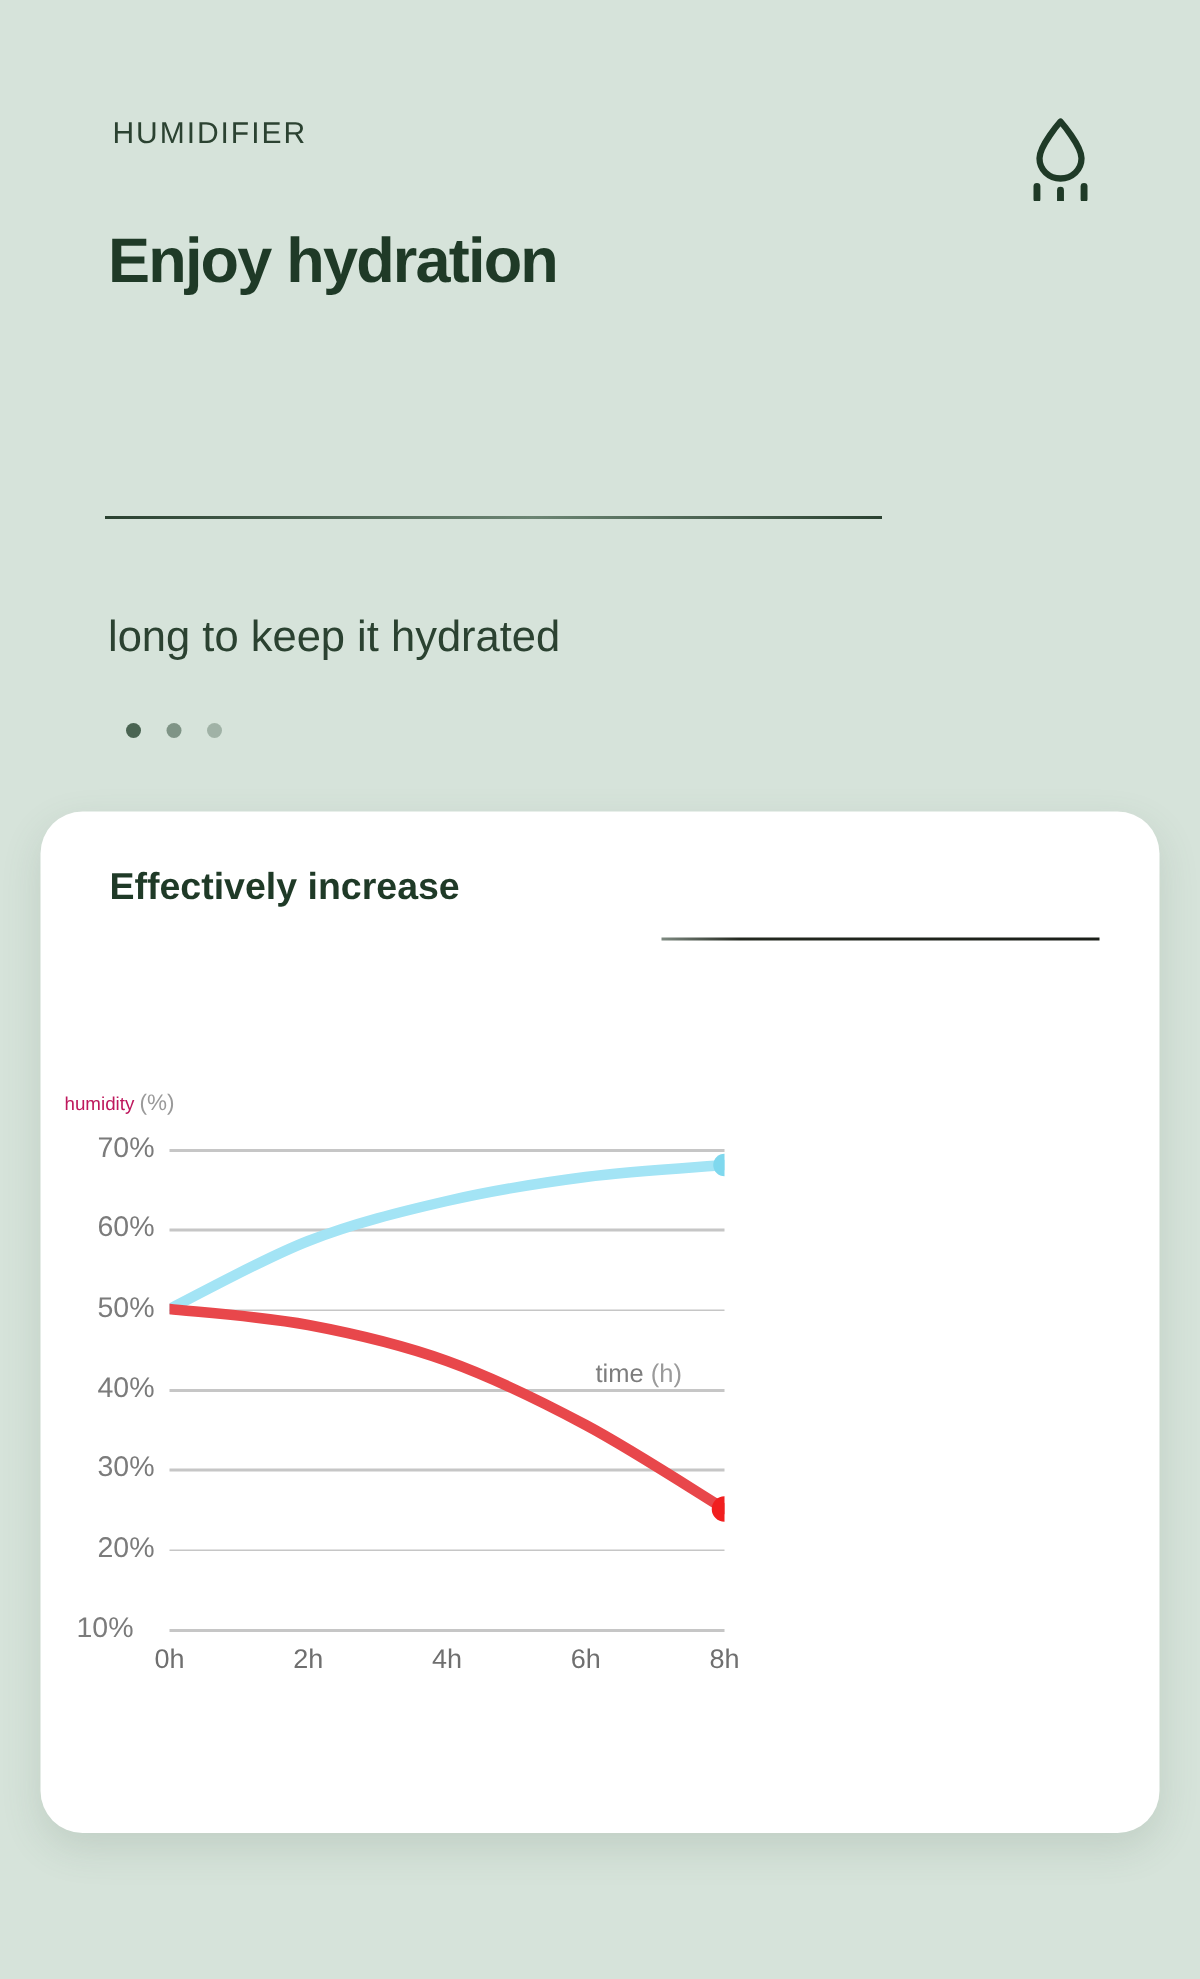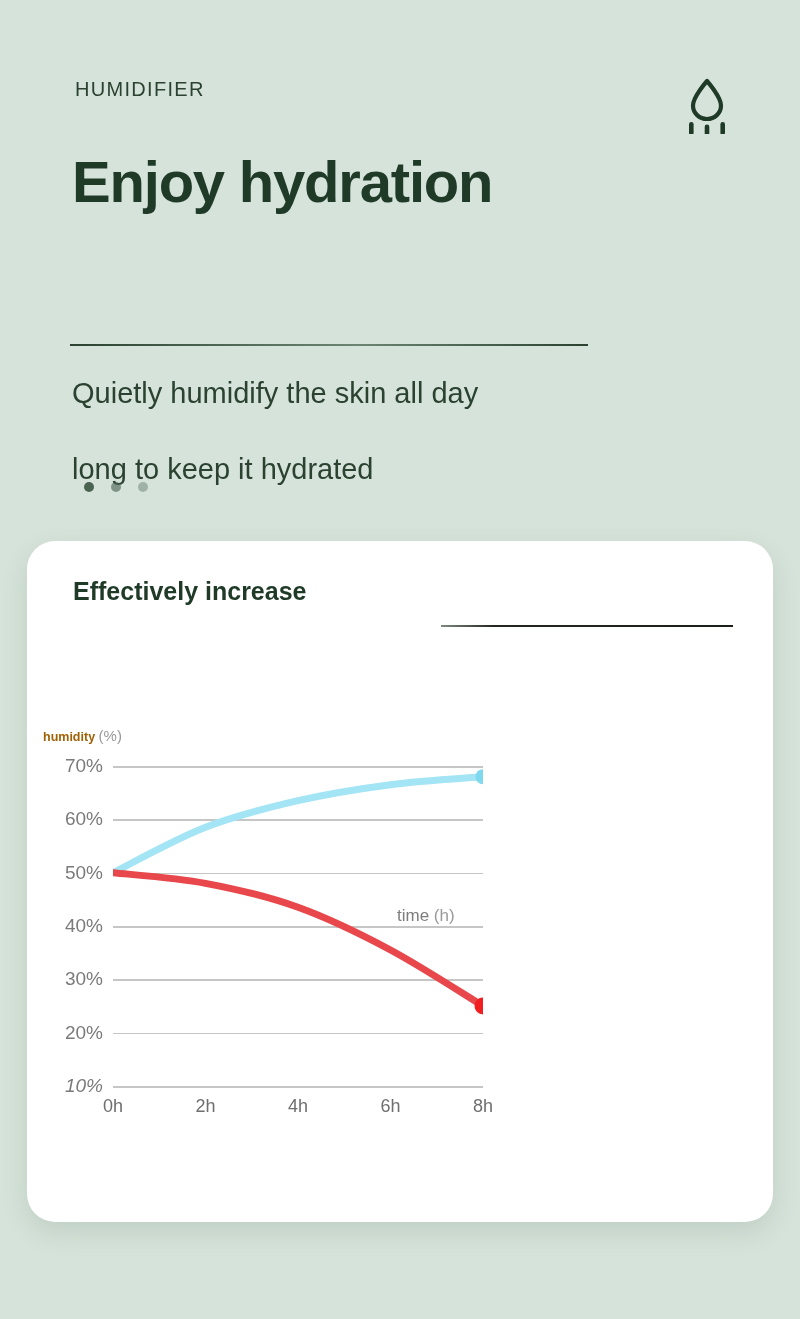--- a/index.html
+++ b/index.html
@@ -27,21 +27,21 @@
   }
 
   .drop-icon {
     position:absolute; right:66px; top:76px;
     width:54px; height:58px;
   }
 
   .headline {
     position:absolute; left:72px; top:152px;
     width:690px;
-    font-size:58px; line-height:1.05;
+    font-size:42px; line-height:1.05;
     font-weight:700; color:#1f3a27;
     letter-spacing:-1.2px;
   }
   .headline .l2 { display:block; }
 
   .hr-hero {
     position:absolute; left:70px; top:344px;
     width:518px; height:2px;
     background:linear-gradient(to right,#2b4231 0%,#6c8573 55%,#2b4231 100%);
   }
@@ -88,21 +88,21 @@
 
   
   .chart {
     position:absolute; left:0; top:0;
     width:746px; height:681px;
   }
   .y-axis-title {
     position:absolute; left:16px; top:186px;
     font-size:12.5px; white-space:nowrap;
   }
-  .y-axis-title .unitbold { font-weight:700; color:#a16207; }
+  .y-axis-title .unitbold { font-weight:400; color:#be185d; }
   .y-axis-title .unitlight { font-weight:400; color:#9a9a9a; font-size:15px; }
 
   .plot { position:absolute; left:10px; top:225px; width:446px; height:264px; }
 
   .ytick {
     position:absolute; right:100%; margin-right:9px;
     transform:translateY(-50%);
     font-size:19px; color:#7b7b7b; white-space:nowrap;
   }
   .gridline {
@@ -141,21 +141,20 @@
       </svg>
     </div>
 
     <h1 class="headline">
       <span class="l1">Enjoy hydration</span>
     </h1>
 
     <div class="hr-hero"></div>
 
     <p class="subhead">
-      <span class="s1">Quietly humidify the skin all day</span>
       <span class="s2">long to keep it hydrated</span>
     </p>
 
     <div class="dots">
       <span class="dot d1"></span>
       <span class="dot d2"></span>
       <span class="dot d3"></span>
     </div>
   </section>
 
@@ -185,21 +184,21 @@
             <div class="gridline" style="top: 266.667px;"></div>
             <div class="gridline" style="top: 320px;"></div>
           </div>
         <div id="ytick-host">
             <div class="ytick" style="top: 0px; left: 0px; position: absolute; width: 66px; text-align: right; right: auto; margin-right: 0px;">70%</div>
             <div class="ytick" style="top: 53.3333px; left: 0px; position: absolute; width: 66px; text-align: right; right: auto; margin-right: 0px;">60%</div>
             <div class="ytick" style="top: 106.667px; left: 0px; position: absolute; width: 66px; text-align: right; right: auto; margin-right: 0px;">50%</div>
             <div class="ytick" style="top: 160px; left: 0px; position: absolute; width: 66px; text-align: right; right: auto; margin-right: 0px;">40%</div>
             <div class="ytick" style="top: 213.333px; left: 0px; position: absolute; width: 66px; text-align: right; right: auto; margin-right: 0px;">30%</div>
             <div class="ytick" style="top: 266.667px; left: 0px; position: absolute; width: 66px; text-align: right; right: auto; margin-right: 0px;">20%</div>
-            <div class="ytick" style="top: 320px; left: 0px; position: absolute; width: 66px; text-align: right; right: auto; margin-right: 0px; font-style: italic;">10%</div>
+            <div class="ytick" style="top: 320px; left: 0px; position: absolute; width: 66px; text-align: center; right: auto; margin-right: 0px;">10%</div>
           </div>
         <div id="xtick-host">
             <div class="xtick" style="left: 76px;">0h</div>
             <div class="xtick" style="left: 168.5px;">2h</div>
             <div class="xtick" style="left: 261px;">4h</div>
             <div class="xtick" style="left: 353.5px;">6h</div>
             <div class="xtick" style="left: 446px;">8h</div>
           </div>
 
         <svg class="curves" viewBox="0 0 370 320" preserveAspectRatio="none">

